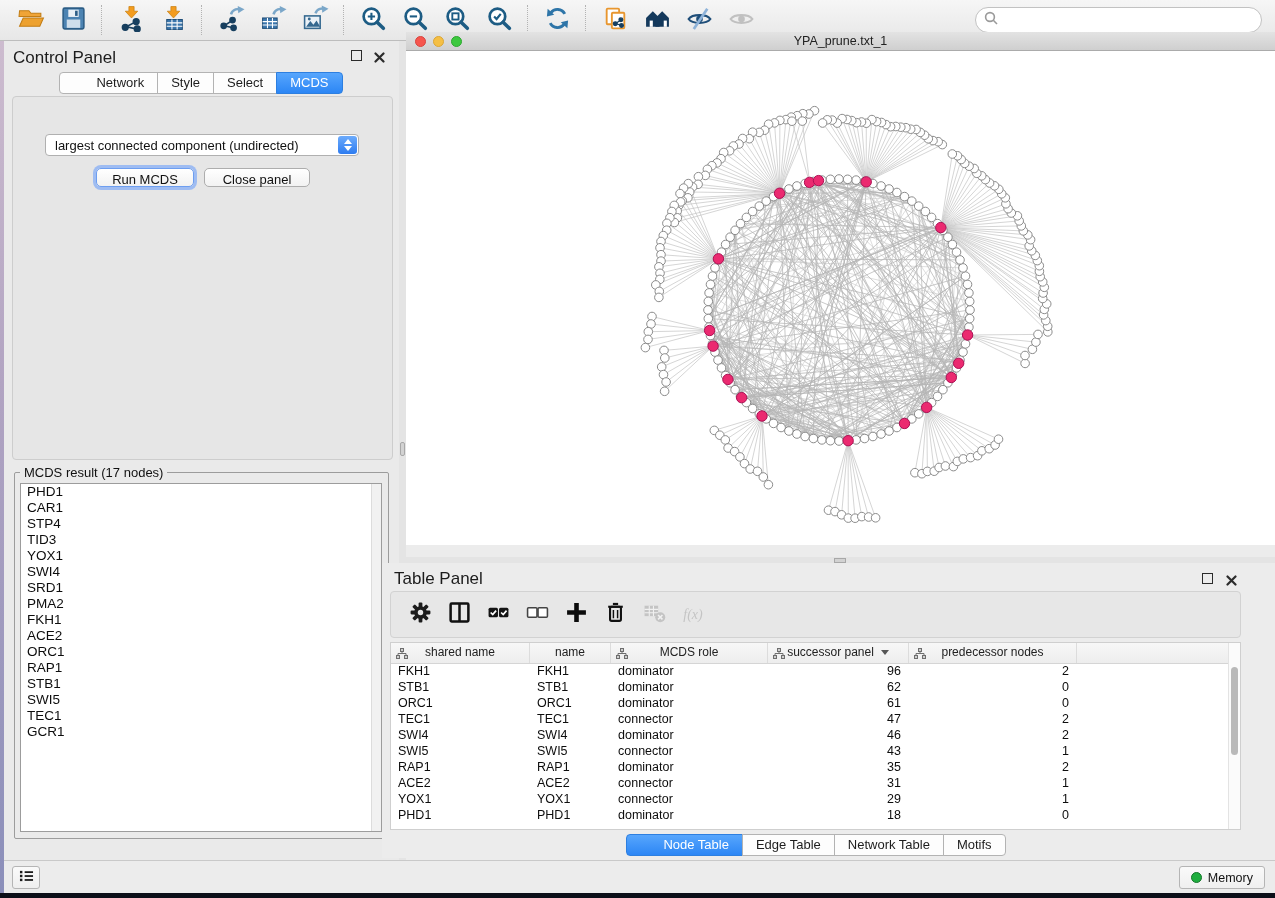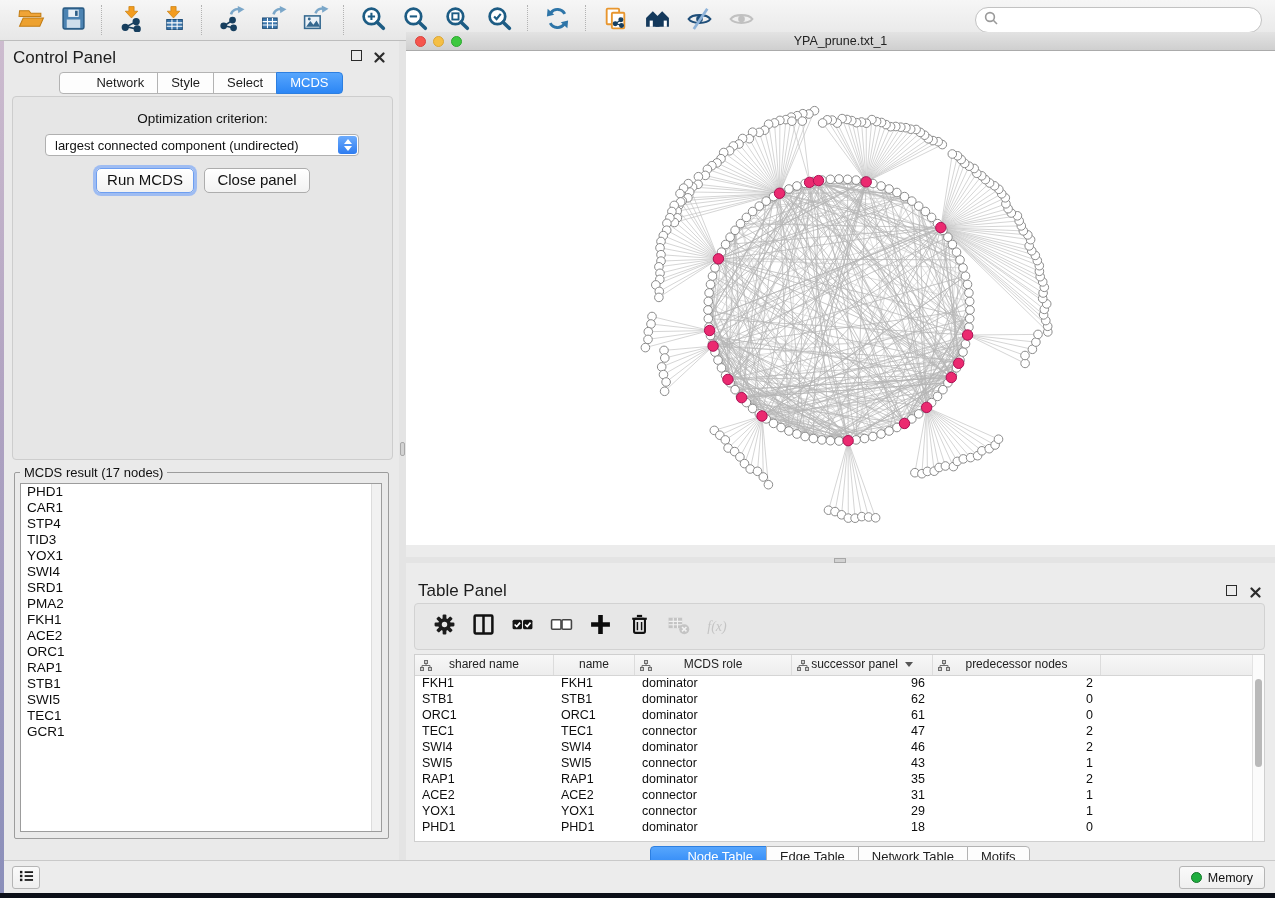--- a/index.html
+++ b/index.html
@@ -37,43 +37,43 @@
            border:1px solid #cdcdcd;border-radius:4px;}
   .opt-label{position:absolute;top:14px;width:100%;text-align:center;font-size:13.5px;color:#111;}
   .select{position:absolute;left:32px;top:37px;width:314px;height:22px;background:#fff;border:1px solid #b0b0b0;
           border-radius:4px;box-sizing:border-box;cursor:pointer;}
   .select .val{position:absolute;left:9px;top:2px;font-size:13px;color:#111;line-height:17px;}
   .spin{position:absolute;right:1px;top:1px;bottom:1px;width:19px;border-radius:3px;
         background:linear-gradient(#6cabfc,#2e7cf0);display:flex;flex-direction:column;align-items:center;justify-content:center;}
   .spin i{width:0;height:0;border-left:4px solid transparent;border-right:4px solid transparent;display:block;}
   .spin .up{border-bottom:5px solid #fff;margin-bottom:2px;}
   .spin .dn{border-top:5px solid #fff;}
-  .btn{position:absolute;height:25px;background:linear-gradient(#ffffff,#f2f2f2);border:1px solid #adadad;
-       border-radius:5px;font-size:15px;color:#111;text-align:center;line-height:21px;cursor:pointer;box-sizing:border-box;}
+  .btn{position:absolute;height:19px;background:linear-gradient(#ffffff,#f2f2f2);border:1px solid #adadad;
+       border-radius:5px;font-size:13px;color:#111;text-align:center;line-height:21px;cursor:pointer;box-sizing:border-box;}
   .btn.focus{box-shadow:0 0 0 3px rgba(110,160,250,.6);border-color:#6d9ef0;}
   fieldset.resultbox{position:absolute;left:10px;top:424px;width:373px;height:372px;margin:0;padding:0;
            border:1px solid #9c9c9c;border-radius:2px;}
   fieldset.resultbox legend{font-size:13px;color:#111;margin-left:5px;padding:0 4px;}
   .resultlist{position:absolute;left:5px;top:3px;right:6px;bottom:6px;background:#fff;border:1px solid #9c9c9c;overflow:hidden;}
   .resultlist .item{font-size:13.5px;color:#0d0d0d;line-height:16px;padding-left:6px;}
   .rl-scroll{position:absolute;right:0;top:0;bottom:0;width:9px;background:#f1f1f1;border-left:1px solid #dcdcdc;}
   
   .vsplit{position:absolute;left:399px;top:41px;width:7px;height:821px;background:#e4e4e4;cursor:col-resize;}
   .vsplit .handle{position:absolute;left:0.5px;top:401px;width:5px;height:14px;background:#d2d2d2;border:1px solid #a8a8a8;border-radius:2px;box-sizing:border-box;}
   .hsplit{position:absolute;left:406px;top:557px;width:869px;height:6px;background:#e4e4e4;cursor:row-resize;}
   .hsplit .handle{position:absolute;left:428px;top:0.5px;width:12px;height:5px;background:#d2d2d2;border:1px solid #a8a8a8;box-sizing:border-box;}
   
   .net-window{position:absolute;left:406px;top:32px;width:869px;height:513px;}
   .net-titlebar{position:absolute;left:0;top:0;width:100%;height:19px;
                 background:linear-gradient(#e3e3e3,#cfcfcf);border-bottom:1px solid #ababab;box-sizing:border-box;}
   .light{position:absolute;top:4px;width:11px;height:11px;border-radius:50%;box-sizing:border-box;cursor:pointer;}
   .net-title{position:absolute;width:100%;text-align:center;top:2px;font-size:12.5px;color:#222;}
   .net-canvas{position:absolute;left:0;top:19px;width:869px;height:494px;background:#fff;}
   
-  .table-panel{position:absolute;left:406px;top:563px;width:869px;height:295px;background:#ececec;margin-top:12px;}
+  .table-panel{position:absolute;left:382px;top:563px;width:869px;height:295px;background:#ececec;}
   .tt-card{position:absolute;left:8px;top:28px;width:851px;height:47px;background:#e7e7e7;border:1px solid #d2d2d2;
            border-radius:4px;display:flex;align-items:center;padding-left:14px;box-sizing:border-box;}
   .ttbtn{width:30px;height:30px;display:flex;align-items:center;justify-content:center;margin-right:9px;cursor:pointer;}
   .ttbtn svg{width:23px;height:23px;}
   .ttbtn.dis{opacity:.45;}
   .fx{font-family:"Liberation Serif","DejaVu Serif",serif;font-style:italic;font-size:14px;color:#9a9a9a;}
   .tablewrap{position:absolute;left:8px;top:79px;width:851px;height:188px;background:#fff;border:1px solid #cfcfcf;box-sizing:border-box;}
   .thead{position:absolute;left:0;top:0;height:20px;display:flex;background:linear-gradient(#f7f7f7,#ededed);border-bottom:1px solid #d5d5d5;}
   .th{position:relative;font-size:12px;color:#222;text-align:center;line-height:19px;border-right:1px solid #dcdcdc;box-sizing:border-box;}
   .th .tree{position:absolute;left:5px;top:4px;}
@@ -262,21 +262,20 @@
           </svg>
       </span>
       <div class="seg-tabs" style="top:31px;" id="ctl-tabs">
           <div class="seg-tab">Network</div>
           <div class="seg-tab">Style</div>
           <div class="seg-tab">Select</div>
           <div class="seg-tab sel">MCDS</div>
         </div>
 
       <div class="cp-card">
-        <div class="opt-label">Optimization criterion:</div>
         <div class="select">
           <span class="val">largest connected component (undirected)</span>
           <span class="spin">
               <i class="up"></i>
               <i class="dn"></i>
             </span>
         </div>
         <div class="btn focus" style="left:83px;top:71px;width:98px;">Run MCDS</div>
         <div class="btn" style="left:191px;top:71px;width:106px;">Close panel</div>
       </div>

